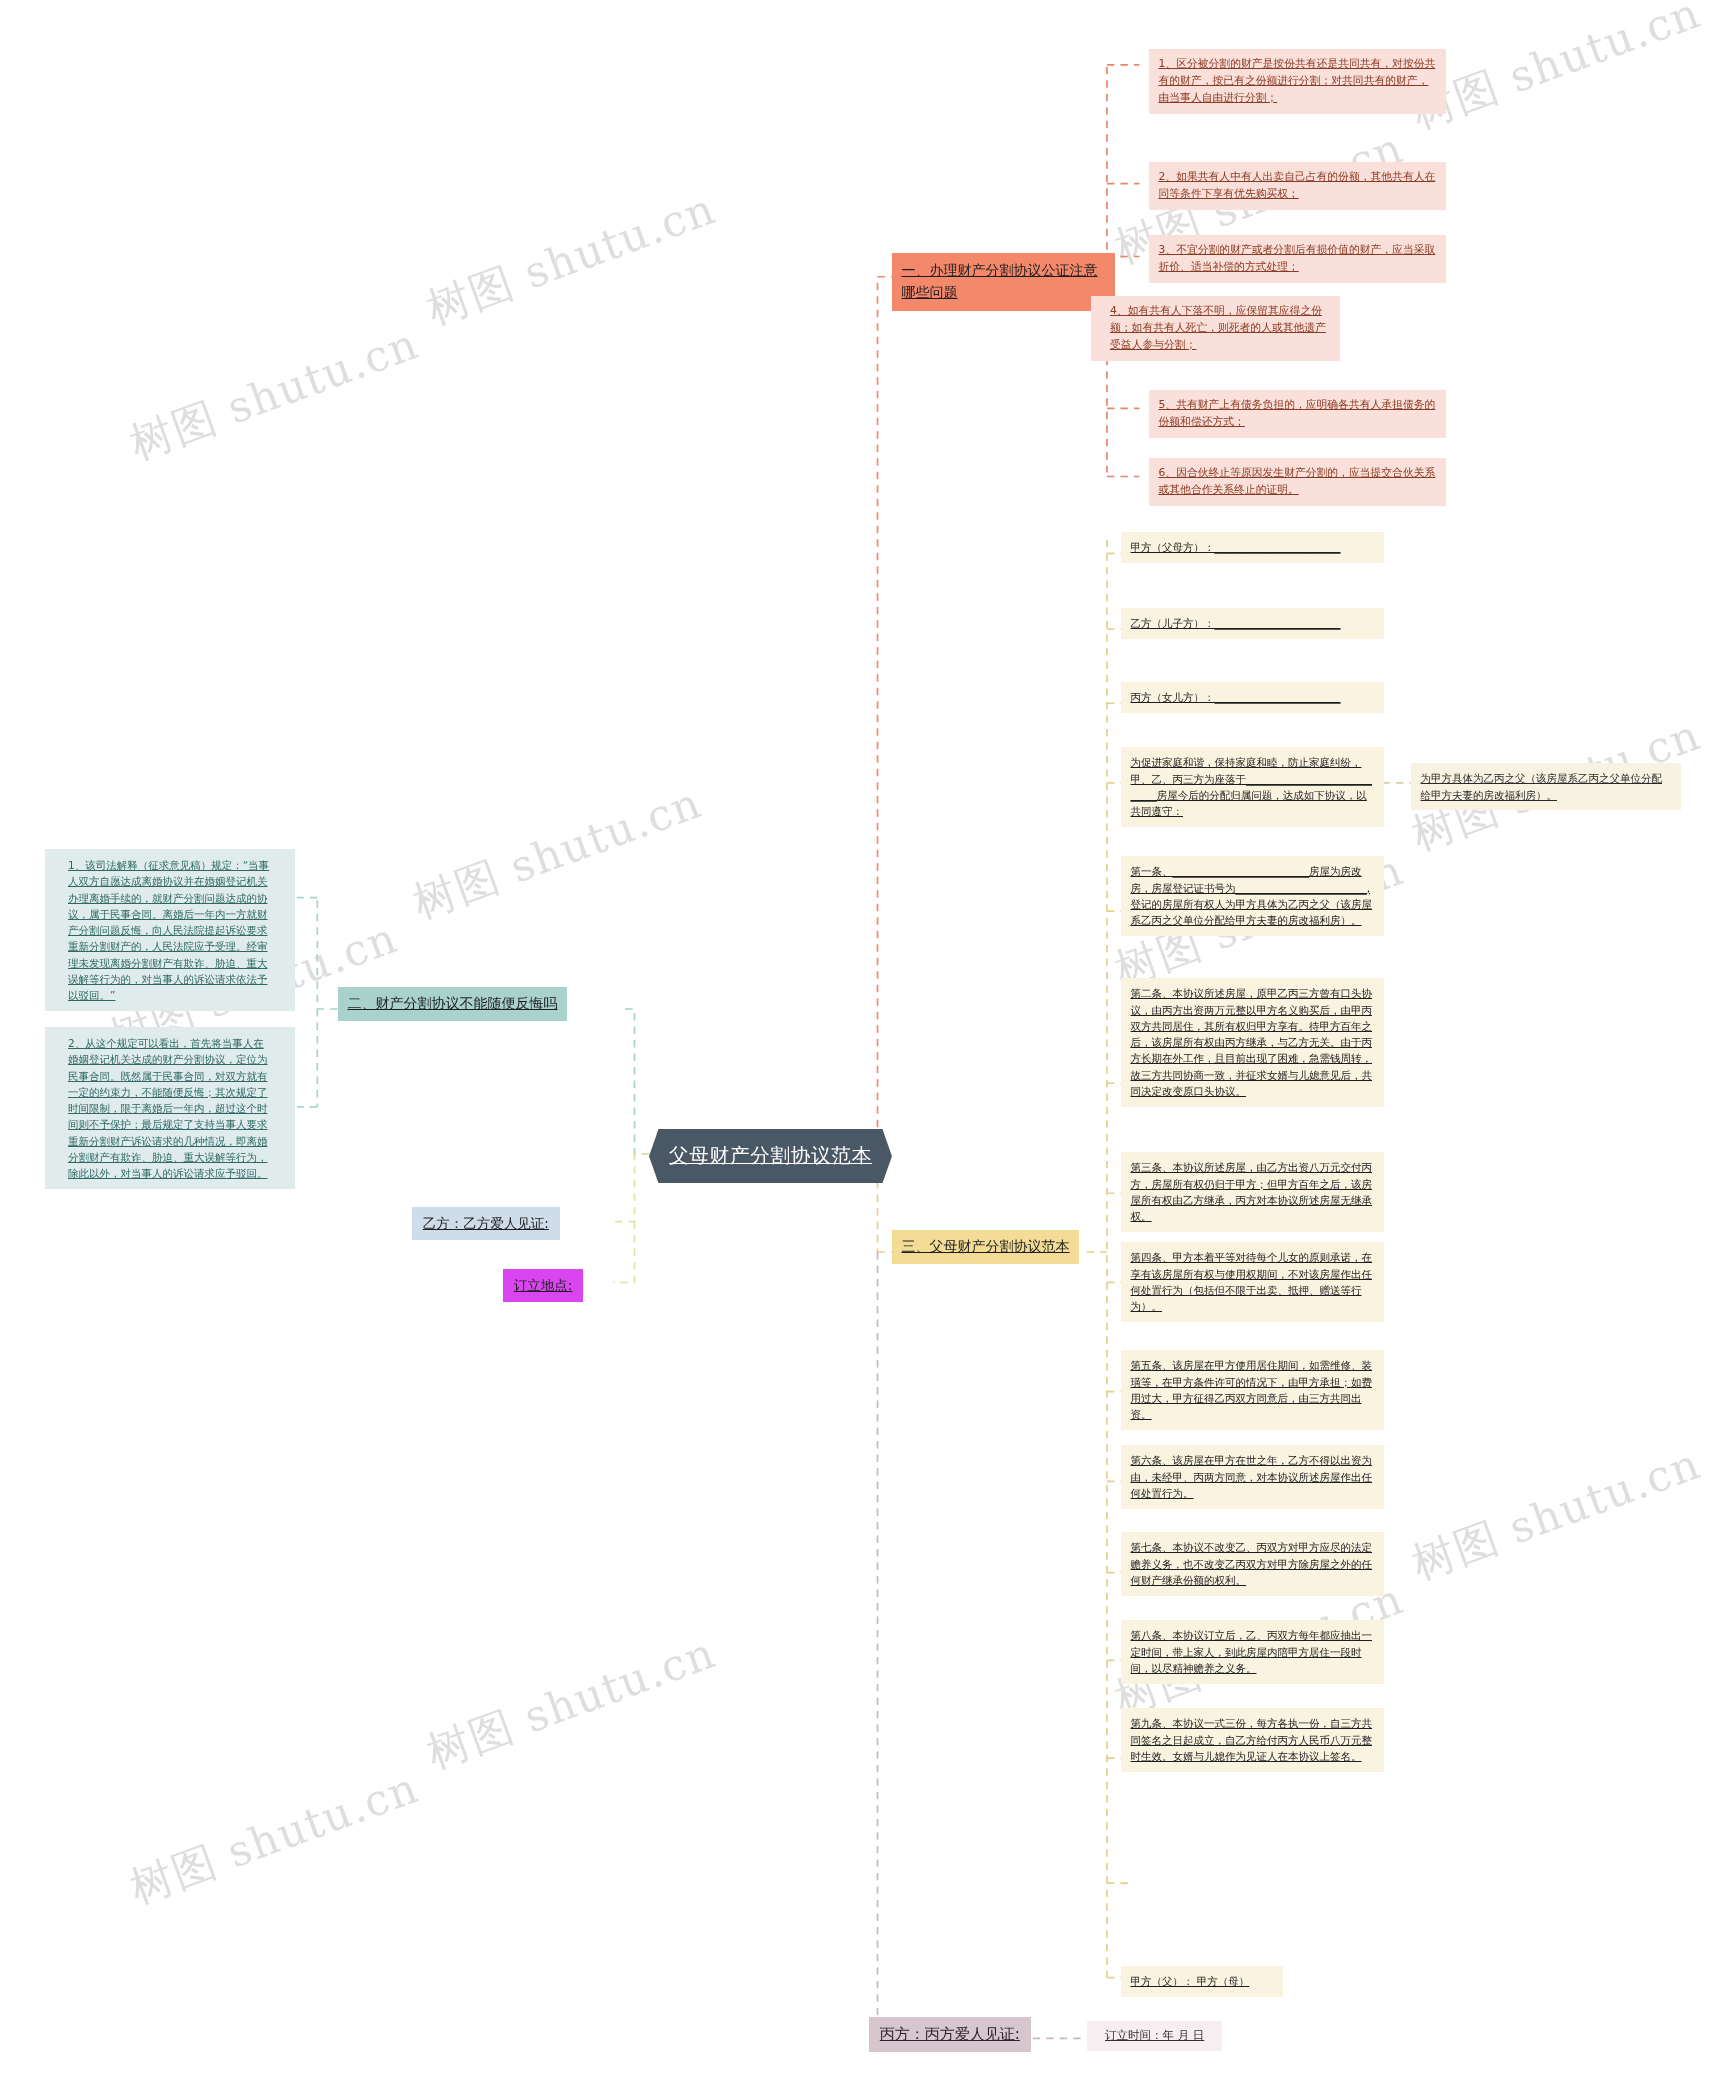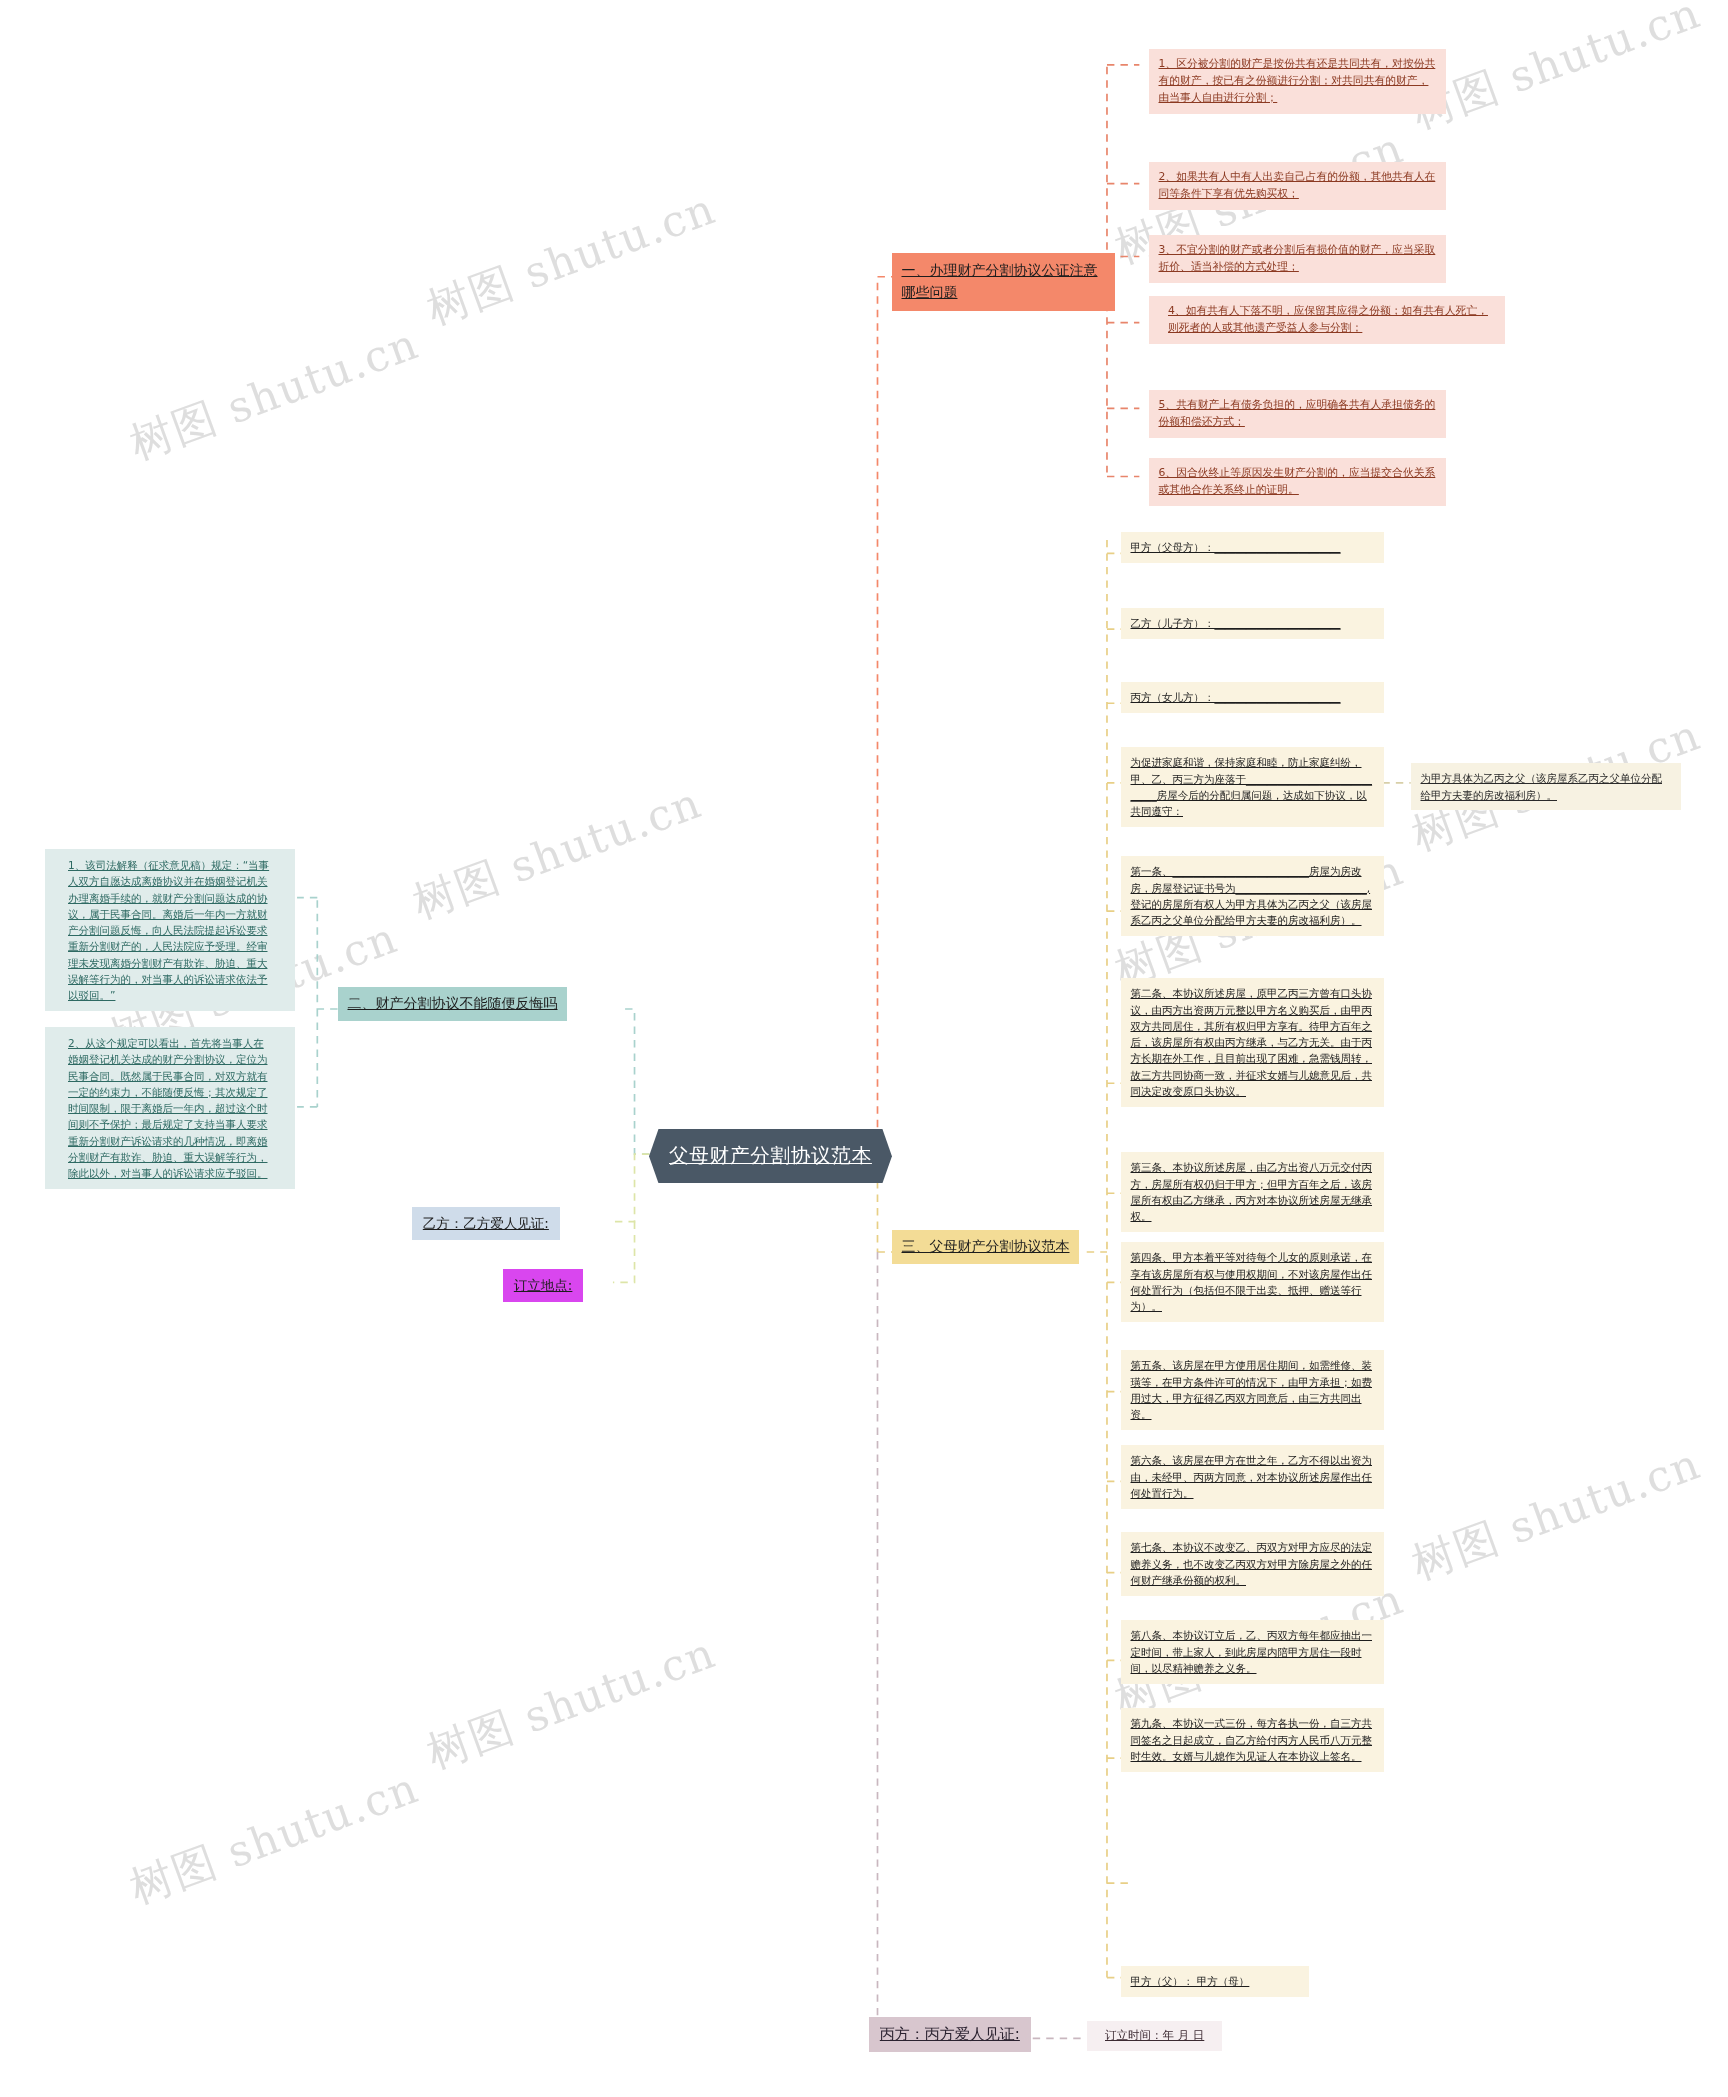--- a/index.html
+++ b/index.html
@@ -133,21 +133,21 @@
 
   <div class="node leaf-pink" style="left:1149px;top:49px;width:297px;">
     <span class="txt">1、区分被分割的财产是按份共有还是共同共有，对按份共有的财产，按已有之份额进行分割；对共同共有的财产，由当事人自由进行分割；</span>
   </div>
   <div class="node leaf-pink" style="left:1149px;top:162px;width:297px;">
     <span class="txt">2、如果共有人中有人出卖自己占有的份额，其他共有人在同等条件下享有优先购买权；</span>
   </div>
   <div class="node leaf-pink" style="left:1149px;top:235px;width:297px;">
     <span class="txt">3、不宜分割的财产或者分割后有损价值的财产，应当采取折价、适当补偿的方式处理；</span>
   </div>
-  <div class="node leaf-pink" style="left:1149px;top:296px;width:356px;padding-left:19px;">
+  <div class="node leaf-pink" style="left:1091px;top:296px;width:249px;padding-left:19px;">
     <span class="txt">4、如有共有人下落不明，应保留其应得之份额；如有共有人死亡，则死者的人或其他遗产受益人参与分割；</span>
   </div>
   <div class="node leaf-pink" style="left:1149px;top:390px;width:297px;">
     <span class="txt">5、共有财产上有债务负担的，应明确各共有人承担债务的份额和偿还方式；</span>
   </div>
   <div class="node leaf-pink" style="left:1149px;top:458px;width:297px;">
     <span class="txt">6、因合伙终止等原因发生财产分割的，应当提交合伙关系或其他合作关系终止的证明。</span>
   </div>
 
   <div class="node branch-2" style="left:338px;top:987px;">
@@ -197,21 +197,21 @@
   </div>
   <div class="node leaf-cream" style="left:1121px;top:1532px;width:263px;">
     <span class="txt">第七条、本协议不改变乙、丙双方对甲方应尽的法定赡养义务，也不改变乙丙双方对甲方除房屋之外的任何财产继承份额的权利。</span>
   </div>
   <div class="node leaf-cream" style="left:1121px;top:1620px;width:263px;">
     <span class="txt">第八条、本协议订立后，乙、丙双方每年都应抽出一定时间，带上家人，到此房屋内陪甲方居住一段时间，以尽精神赡养之义务。</span>
   </div>
   <div class="node leaf-cream" style="left:1121px;top:1708px;width:263px;">
     <span class="txt">第九条、本协议一式三份，每方各执一份，自三方共同签名之日起成立，自乙方给付丙方人民币八万元整时生效。女婿与儿媳作为见证人在本协议上签名。</span>
   </div>
-  <div class="node leaf-cream" style="left:1121px;top:1966px;width:188px;">
+  <div class="node leaf-cream" style="left:1121px;top:1966px;width:162px;">
     <span class="txt">甲方（父）： 甲方（母）</span>
   </div>
 
   <div class="node leaf-cream2" style="left:1411px;top:763px;width:270px;">
     <span class="txt">为甲方具体为乙丙之父（该房屋系乙丙之父单位分配给甲方夫妻的房改福利房）。</span>
   </div>
 
   <div class="node leaf-blue" style="left:412px;top:1207px;">
     <span class="txt">乙方：乙方爱人见证:</span>
   </div>

